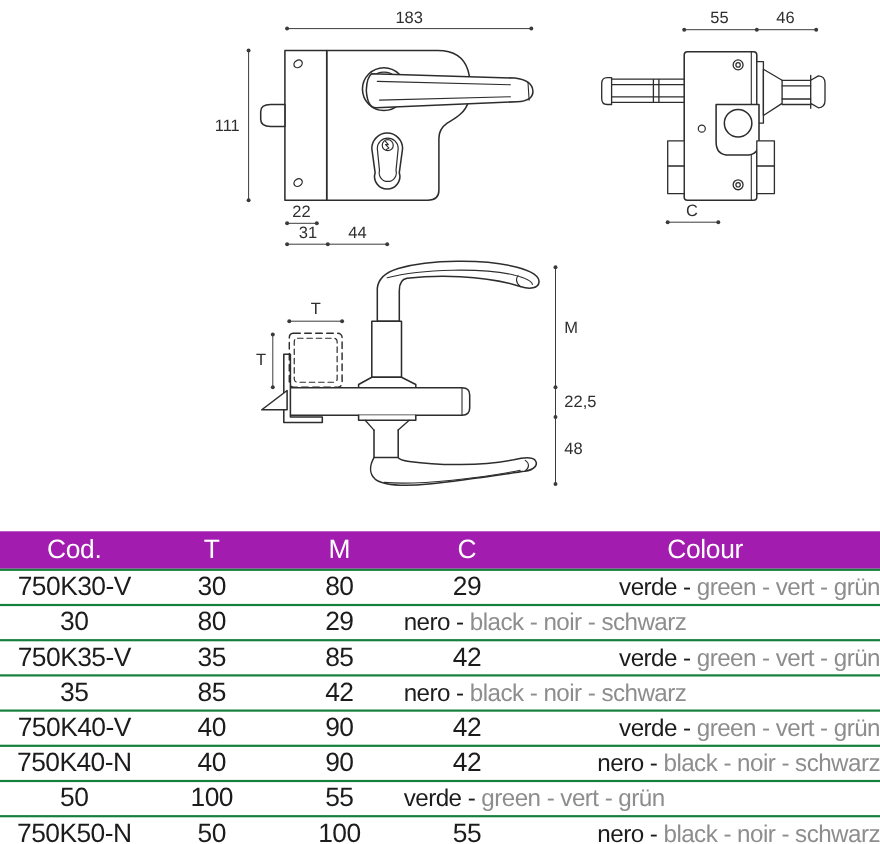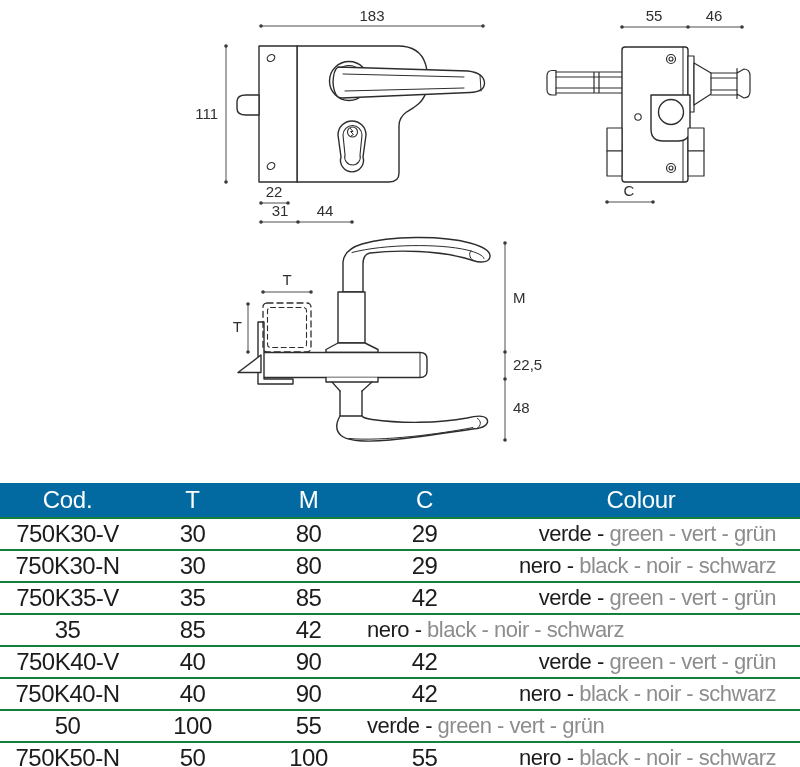--- a/index.html
+++ b/index.html
@@ -4,27 +4,27 @@
 <style>
   html,body{margin:0;padding:0;background:#ffffff;}
   .page{position:relative;width:800px;height:767px;background:#fff;overflow:hidden;
         font-family:"Liberation Sans",sans-serif;}
   .drawing{position:absolute;left:0;top:0;}
   svg text{font-family:"Liberation Sans",sans-serif;font-size:15px;fill:#2f2f2f;}
 
   
   .spec-table{position:absolute;left:0;top:483px;width:800px;}
   .trow,.thead{display:grid;grid-template-columns:135px 115px 117px 115px 1fr;align-items:center;}
-  .thead{height:34px;background:#0369a1;}
+  .thead{height:34px;background:#a21caf;}
   .thead .cell{color:#ffffff;font-size:24px;text-align:center;letter-spacing:-0.3px;}
   .trow{height:30px;border-top:2px solid #15803d;}
   .trow:last-child{border-bottom:1px solid #b3b3b3;}
   .cell{white-space:nowrap;}
   .cod,.num{font-size:24px;color:#1c1c1c;text-align:center;letter-spacing:-0.5px;}
-  .colour{text-align:right;padding-right:24px;font-size:22px;letter-spacing:-0.5px;}
+  .colour{text-align:right;font-size:22px;letter-spacing:-0.5px;}
   .c-dark{color:#1c1c1c;}
   .c-gray{color:#8d8d8d;}
 </style>
 </head>
 <body>
 
 <div class="page">
 
   <svg class="drawing" width="800" height="480" viewBox="0 0 800 480" fill="none" stroke="#2d2d2d" stroke-width="1.4" stroke-linecap="round" stroke-linejoin="round">
 
@@ -187,21 +187,20 @@
     </div>
 
     <div class="trow">
       <div class="cell cod">750K30-V</div>
       <div class="cell num">30</div>
       <div class="cell num">80</div>
       <div class="cell num">29</div>
       <div class="cell colour"><span class="c-dark">verde -</span> <span class="c-gray">green - vert - grün</span></div>
     </div>
     <div class="trow">
-      <div class="cell cod">750K30-N</div>
       <div class="cell num">30</div>
       <div class="cell num">80</div>
       <div class="cell num">29</div>
       <div class="cell colour"><span class="c-dark">nero -</span> <span class="c-gray">black - noir - schwarz</span></div>
     </div>
     <div class="trow">
       <div class="cell cod">750K35-V</div>
       <div class="cell num">35</div>
       <div class="cell num">85</div>
       <div class="cell num">42</div>

